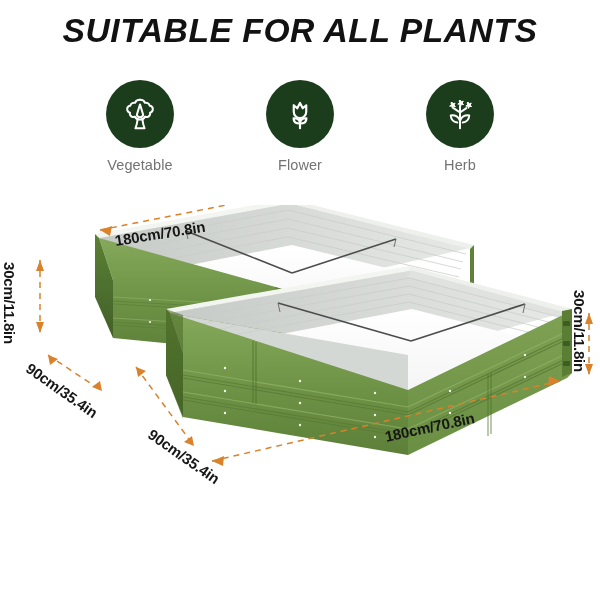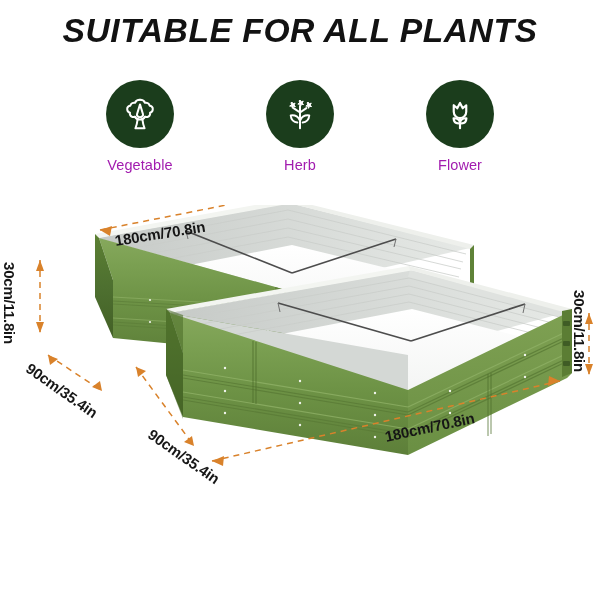--- a/index.html
+++ b/index.html
@@ -57,21 +57,21 @@
     background: #1b3d1c;
     display: flex;
     align-items: center;
     justify-content: center;
   }
   .feature-badge svg { display: block; }
   .feature-label {
     margin-top: 9px;
     font-size: 14.5px;
     font-weight: 400;
-    color: #a21caf;
+    color: #737373;
     letter-spacing: 0.1px;
   }
 
   
   #illustration {
     position: absolute;
     left: 0;
     top: 205px;
     width: 600px;
     height: 290px;
@@ -111,20 +111,35 @@
           <g fill="none" stroke="#ffffff" stroke-width="2.4" stroke-linecap="round" stroke-linejoin="round">
             <path d="M24 7c-3.2 0-5.3 1.6-6 3.6-2.6-.5-5.1 1-5.7 3.4-2.3.4-3.9 2.4-3.6 4.7.2 1.9 1.6 3.3 3.3 3.8-.6 2.2.7 4.5 3 5.1 1.1.3 2.1.1 3-.3"></path>
             <path d="M24 7c3.2 0 5.3 1.6 6 3.6 2.6-.5 5.1 1 5.7 3.4 2.3.4 3.9 2.4 3.6 4.7-.2 1.9-1.6 3.3-3.3 3.8.6 2.2-.7 4.5-3 5.1-1.1.3-2.1.1-3-.3"></path>
             <path d="M18 27.3c.9 2.1 3.2 3.4 5.9 3.4s5.1-1.3 6-3.4"></path>
             <path d="M24 12.5 20.4 24.3c-.3 1 .1 2 .9 2.6 1.6 1.2 3.8 1.2 5.4 0 .8-.6 1.2-1.6.9-2.6L24 12.5z"></path>
             <path d="M21.2 29.8c-.4 3.6-.9 7.2-2.7 11.4h11c-1.8-4.2-2.3-7.8-2.7-11.4"></path>
           </g>
         </svg>
       </div>
       <div class="feature-label">Vegetable</div>
+    </div>
+
+    <div class="feature">
+      <div class="feature-badge">
+
+        <svg width="40" height="40" viewBox="0 0 48 48">
+          <g fill="none" stroke="#ffffff" stroke-width="2.6" stroke-linecap="round" stroke-linejoin="round">
+            <path d="M16.5 13.5v7.8c0 4.1 3.4 7.5 7.5 7.5s7.5-3.4 7.5-7.5v-7.8l-4.2 3.6L24 10.8l-3.3 6.3-4.2-3.6z"></path>
+            <path d="M24 28.8V41"></path>
+            <path d="M24 33.6c-1.6-3.4-4.4-4.8-7.7-4.4.2 3.4 2.4 5.9 5.6 6.1"></path>
+            <path d="M24 33.6c1.6-3.4 4.4-4.8 7.7-4.4-.2 3.4-2.4 5.9-5.6 6.1"></path>
+          </g>
+        </svg>
+      </div>
+      <div class="feature-label">Flower</div>
     </div>
 
     <div class="feature">
       <div class="feature-badge">
 
         <svg width="40" height="40" viewBox="0 0 48 48">
           <g fill="#ffffff" stroke="#ffffff" stroke-width="1.2" stroke-linejoin="round">
             <path d="M14.2 9.6l1.5 2.2 2.4-.9-1.3 2.3 1.7 1.9-2.6-.3-1 2.4-.7-2.5-2.6-.2 2.2-1.4-.6-2.5z"></path>
             <path d="M24 7.2l1.5 2.2 2.4-.9-1.3 2.3 1.7 1.9-2.6-.3-1 2.4-.7-2.5-2.6-.2 2.2-1.4-.6-2.5z"></path>
             <path d="M33.6 9.6l1.5 2.2 2.4-.9-1.3 2.3 1.7 1.9-2.6-.3-1 2.4-.7-2.5-2.6-.2 2.2-1.4-.6-2.5z"></path>
@@ -134,35 +149,20 @@
             <path d="M24 22.2 16.3 16.9"></path>
             <path d="M24 22.2l7.7-5.3"></path>
             <path d="M23.6 31.2c-2.1-4.3-6.1-6.1-10.7-5.5.3 4.7 3.4 8.2 7.9 8.5"></path>
             <path d="M24.4 31.2c2.1-4.3 6.1-6.1 10.7-5.5-.3 4.7-3.4 8.2-7.9 8.5"></path>
           </g>
         </svg>
       </div>
       <div class="feature-label">Herb</div>
     </div>
 
-    <div class="feature">
-      <div class="feature-badge">
-
-        <svg width="40" height="40" viewBox="0 0 48 48">
-          <g fill="none" stroke="#ffffff" stroke-width="2.6" stroke-linecap="round" stroke-linejoin="round">
-            <path d="M16.5 13.5v7.8c0 4.1 3.4 7.5 7.5 7.5s7.5-3.4 7.5-7.5v-7.8l-4.2 3.6L24 10.8l-3.3 6.3-4.2-3.6z"></path>
-            <path d="M24 28.8V41"></path>
-            <path d="M24 33.6c-1.6-3.4-4.4-4.8-7.7-4.4.2 3.4 2.4 5.9 5.6 6.1"></path>
-            <path d="M24 33.6c1.6-3.4 4.4-4.8 7.7-4.4-.2 3.4-2.4 5.9-5.6 6.1"></path>
-          </g>
-        </svg>
-      </div>
-      <div class="feature-label">Flower</div>
-    </div>
-
   </div>
 
   <div id="illustration">
     <svg width="600" height="290" viewBox="0 0 600 290">
       <defs>
         <linearGradient id="gFront" x1="0" y1="0" x2="0" y2="1">
           <stop offset="0" stop-color="#86a85c"></stop>
           <stop offset="0.22" stop-color="#7ba052"></stop>
           <stop offset="0.55" stop-color="#6d9245"></stop>
           <stop offset="1" stop-color="#5d7f39"></stop>

